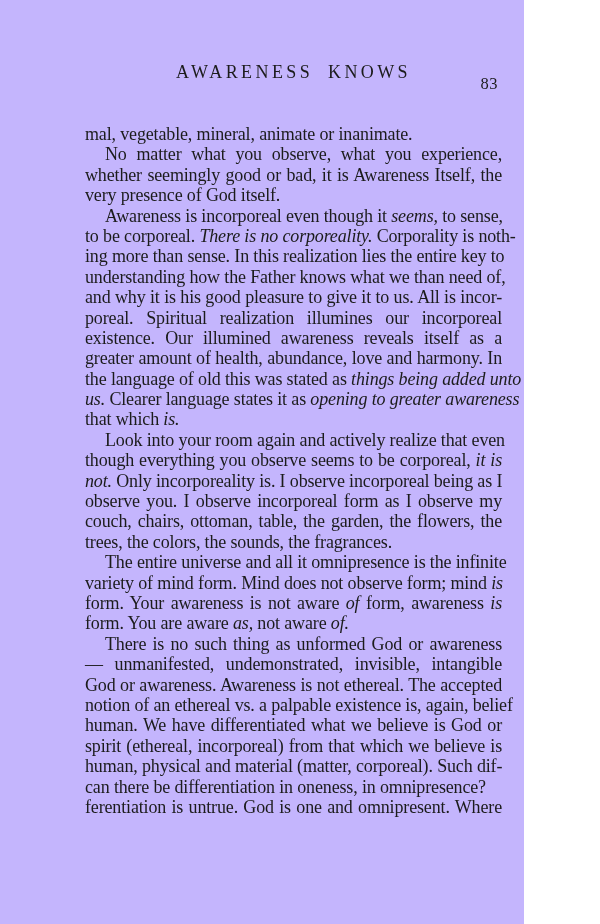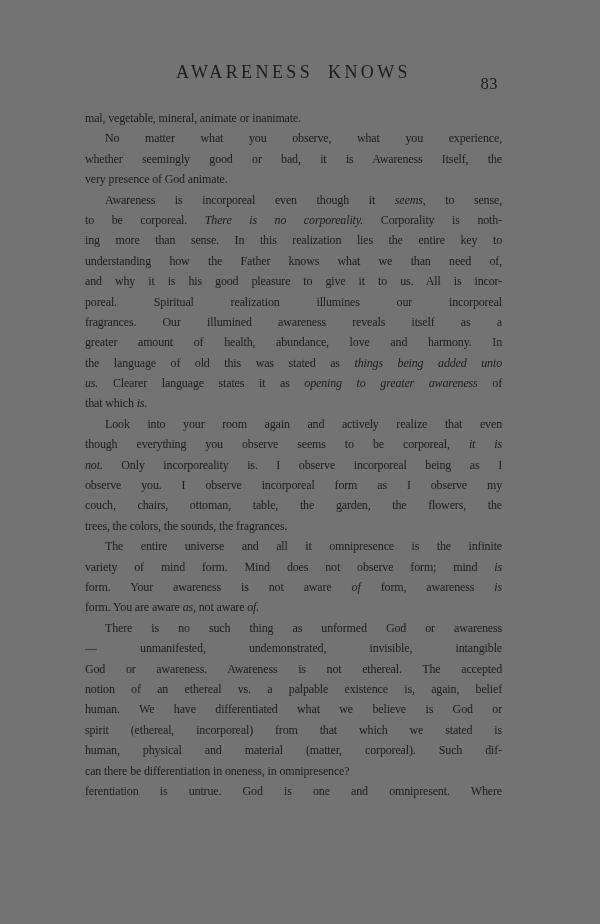--- a/index.html
+++ b/index.html
@@ -2,23 +2,23 @@
 <html><head>
 <meta charset="utf-8">
 <style>
   html, body {
     margin: 0;
     padding: 0;
     background: #ffffff;
   }
   .book-page {
     position: relative;
-    width: 600px;
+    width: 524px;
     height: 924px;
-    background: #737373;
+    background: #c4b5fd;
     overflow: hidden;
     font-family: "Liberation Serif", "DejaVu Serif", serif;
     color: #1c1c1c;
   }
   .content {
     position: absolute;
     left: 85px;
     top: 0;
     width: 417px;
   }
@@ -36,22 +36,22 @@
     color: #1c1c1c;
   }
   .page-number {
     position: absolute;
     right: 4px;
     top: 12px;
     font-size: 16.5px;
     letter-spacing: 0.5px;
   }
   .page-body {
-    margin-top: 24px;
-    font-size: 12px;
+    margin-top: 40px;
+    font-size: 18px;
     letter-spacing: -0.15px;
     line-height: 20.4px;
   }
   .line {
     height: 20.4px;
     text-align: justify;
     text-align-last: justify;
     white-space: nowrap;
   }
   .line.para-end {
@@ -70,46 +70,46 @@
 <div class="book-page">
   <div class="content">
     <div class="page-header">
       <div class="running-title">AWARENESS KNOWS</div>
       <div class="page-number">83</div>
     </div>
     <div class="page-body">
         <div class="line para-end"><span>mal, vegetable, mineral, animate or inanimate.</span></div>
         <div class="line indent"><span>No matter what you observe, what you experience,</span></div>
         <div class="line"><span>whether seemingly good or bad, it is Awareness Itself, the</span></div>
-        <div class="line para-end"><span>very presence of God animate.</span></div>
+        <div class="line para-end"><span>very presence of God itself.</span></div>
         <div class="line indent"><span>Awareness is incorporeal even though it </span><em>seems,</em><span> to sense,</span></div>
         <div class="line"><span>to be corporeal. </span><em>There is no corporeality.</em><span> Corporality is noth-</span></div>
         <div class="line"><span>ing more than sense. In this realization lies the entire key to</span></div>
         <div class="line"><span>understanding how the Father knows what we than need of,</span></div>
         <div class="line"><span>and why it is his good pleasure to give it to us. All is incor-</span></div>
         <div class="line"><span>poreal. Spiritual realization illumines our incorporeal</span></div>
-        <div class="line"><span>fragrances. Our illumined awareness reveals itself as a</span></div>
+        <div class="line"><span>existence. Our illumined awareness reveals itself as a</span></div>
         <div class="line"><span>greater amount of health, abundance, love and harmony. In</span></div>
         <div class="line"><span>the language of old this was stated as </span><em>things being added unto</em></div>
         <div class="line"><em>us.</em><span> Clearer language states it as </span><em>opening to greater awareness</em><span> of</span></div>
         <div class="line para-end"><span>that which </span><em>is.</em></div>
         <div class="line indent"><span>Look into your room again and actively realize that even</span></div>
         <div class="line"><span>though everything you observe seems to be corporeal, </span><em>it is</em></div>
         <div class="line"><em>not.</em><span> Only incorporeality is. I observe incorporeal being as I</span></div>
         <div class="line"><span>observe you. I observe incorporeal form as I observe my</span></div>
         <div class="line"><span>couch, chairs, ottoman, table, the garden, the flowers, the</span></div>
         <div class="line para-end"><span>trees, the colors, the sounds, the fragrances.</span></div>
         <div class="line indent"><span>The entire universe and all it omnipresence is the infinite</span></div>
         <div class="line"><span>variety of mind form. Mind does not observe form; mind </span><em>is</em></div>
         <div class="line"><span>form. Your awareness is not aware </span><em>of</em><span> form, awareness </span><em>is</em></div>
         <div class="line para-end"><span>form. You are aware </span><em>as,</em><span> not aware </span><em>of.</em></div>
         <div class="line indent"><span>There is no such thing as unformed God or awareness</span></div>
         <div class="line"><span>— unmanifested, undemonstrated, invisible, intangible</span></div>
         <div class="line"><span>God or awareness. Awareness is not ethereal. The accepted</span></div>
         <div class="line"><span>notion of an ethereal vs. a palpable existence is, again, belief</span></div>
         <div class="line"><span>human. We have differentiated what we believe is God or</span></div>
-        <div class="line"><span>spirit (ethereal, incorporeal) from that which we stated is</span></div>
+        <div class="line"><span>spirit (ethereal, incorporeal) from that which we believe is</span></div>
         <div class="line"><span>human, physical and material (matter, corporeal). Such dif-</span></div>
         <div class="line para-end"><span>can there be differentiation in oneness, in omnipresence?</span></div>
         <div class="line"><span>ferentiation is untrue. God is one and omnipresent. Where</span></div>
       </div>
   </div>
 </div>
 
 </body></html>

